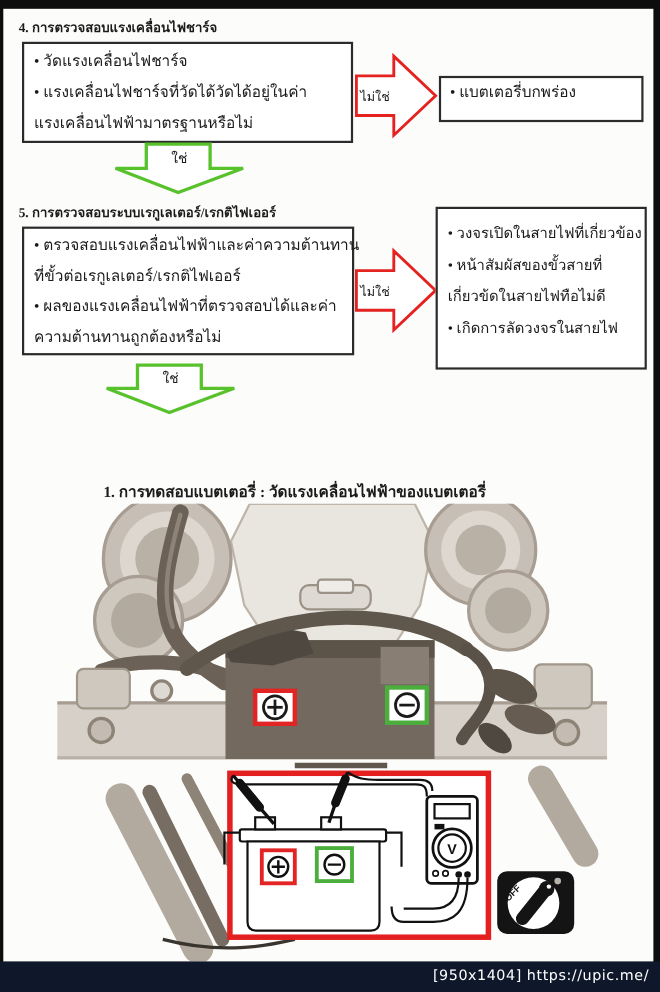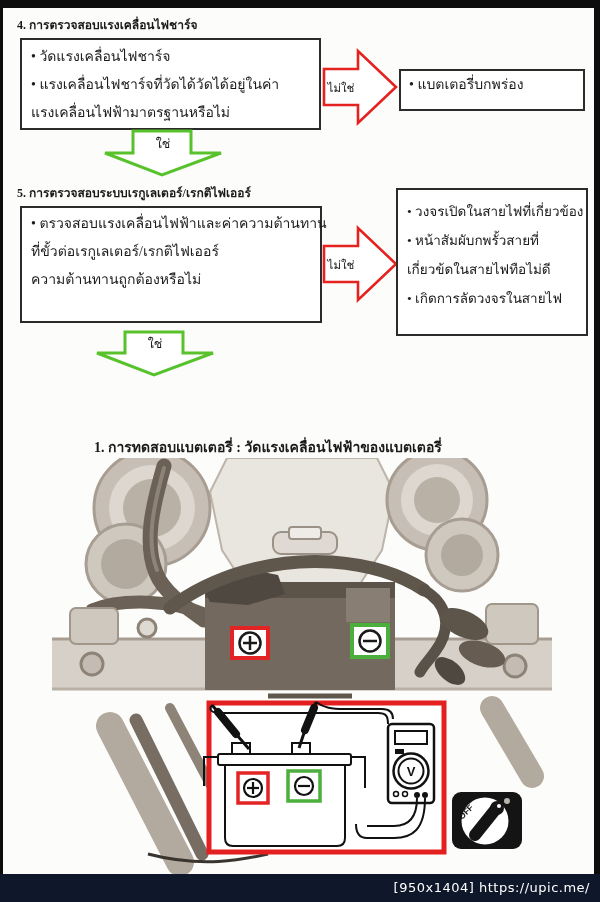--- a/index.html
+++ b/index.html
@@ -57,31 +57,32 @@
   <svg class="arr" style="left:103px;top:129px;" width="120" height="48" viewBox="0 0 120 48">
     <polygon points="30,2 88,2 88,24 118,24 59,46 2,24 30,24" fill="#fff" stroke="#58c22c" stroke-width="3"></polygon>
     <text x="60" y="19" text-anchor="middle" font-size="12.5">ใช่</text>
   </svg>
 
   <div class="sec-title" style="left:17px;top:183px;">5. การตรวจสอบระบบเรกูเลเตอร์/เรกติไฟเออร์</div>
 
   <div class="tbox" style="left:20px;top:206px;width:302px;height:117px;padding-top:2px;">
     <div class="ln">• ตรวจสอบแรงเคลื่อนไฟฟ้าและค่าความต้านทาน</div>
     <div class="ln">ที่ขั้วต่อเรกูเลเตอร์/เรกติไฟเออร์</div>
+    <div class="ln">• ผลของแรงเคลื่อนไฟฟ้าที่ตรวจสอบได้และค่า</div>
     <div class="ln">ความต้านทานถูกต้องหรือไม่</div>
   </div>
 
   <svg class="arr" style="left:322px;top:224px;" width="78" height="80" viewBox="0 0 78 80">
     <polygon points="2,22 36,22 36,4 74,40 36,76 36,58 2,58" fill="#fff" stroke="#e42220" stroke-width="2.6"></polygon>
     <text x="19" y="45" text-anchor="middle" font-size="11.5">ไม่ใช่</text>
   </svg>
 
   <div class="tbox" style="left:396px;top:188px;width:192px;height:148px;line-height:29px;padding-top:7px;font-size:13.5px;">
     <div class="ln">• วงจรเปิดในสายไฟที่เกี่ยวข้อง</div>
-    <div class="ln">• หน้าสัมผับกพรั้วสายที่</div>
+    <div class="ln">• หน้าสัมผัสของขั้วสายที่</div>
     <div class="ln">เกี่ยวข้ดในสายไฟทือไม่ดี</div>
     <div class="ln">• เกิดการลัดวงจรในสายไฟ</div>
   </div>
 
   <svg class="arr" style="left:95px;top:330px;" width="120" height="47" viewBox="0 0 120 47">
     <polygon points="30,2 88,2 88,23 118,23 59,45 2,23 30,23" fill="#fff" stroke="#58c22c" stroke-width="3"></polygon>
     <text x="60" y="18" text-anchor="middle" font-size="12.5">ใช่</text>
   </svg>
 
 

